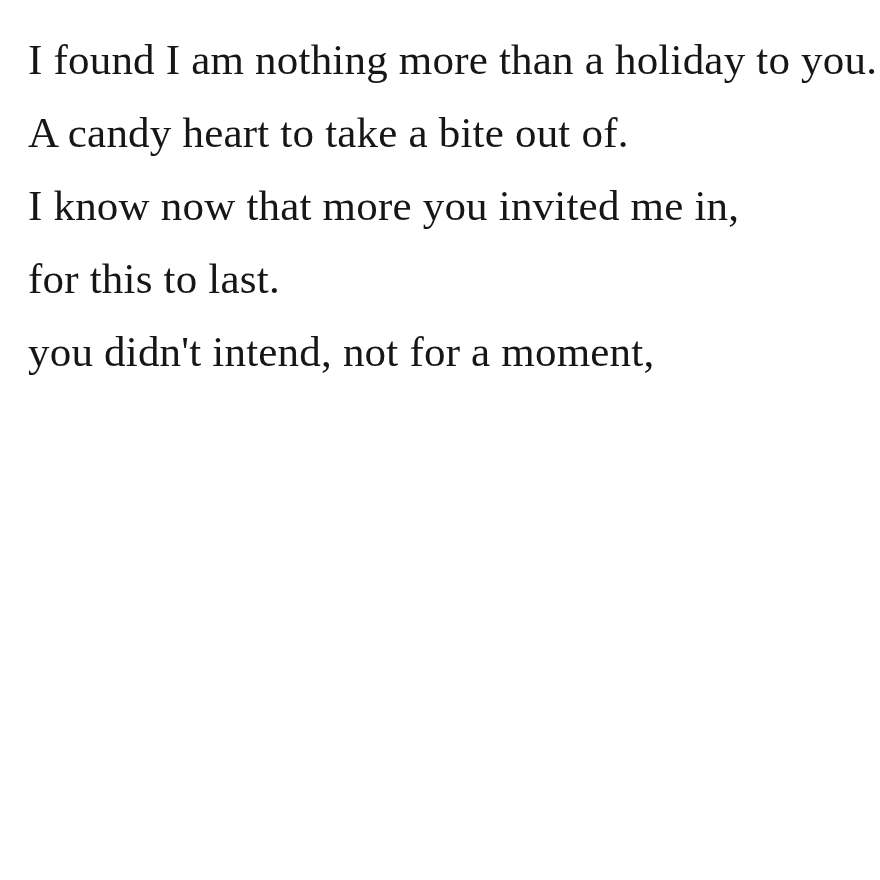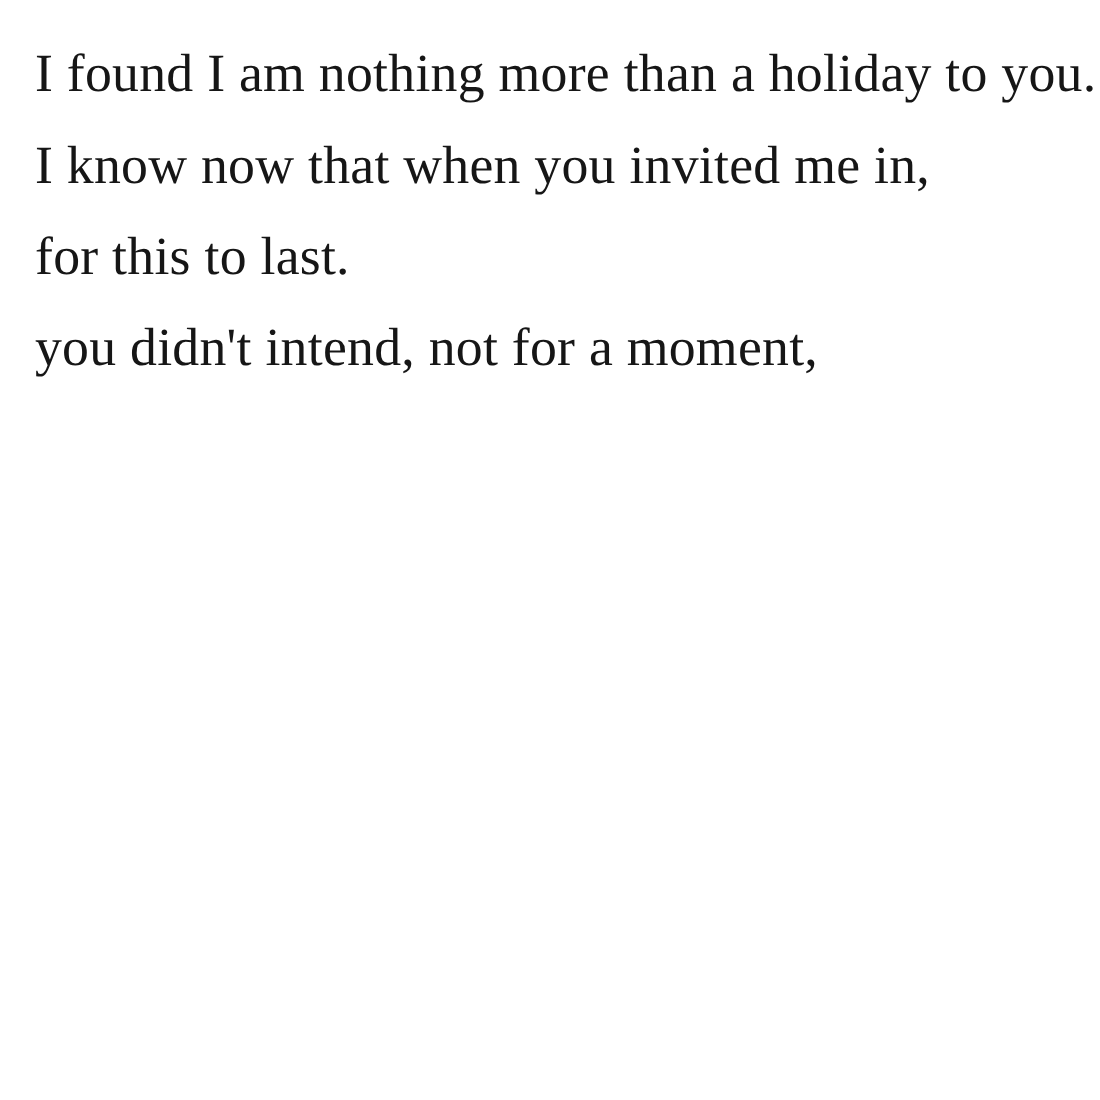--- a/index.html
+++ b/index.html
@@ -27,16 +27,17 @@
     font-weight: 400;
     letter-spacing: 0.2px;
     white-space: nowrap;
   }
 </style>
 </head>
 <body>
 
 <div class="page">
   <div class="poem-line">I found I am nothing more than a holiday to you.</div>
-  <div class="poem-line">I know now that when you invited me in,</div>
+  <div class="poem-line">A candy heart to take a bite out of.</div>
+  <div class="poem-line">I know now that more you invited me in,</div>
   <div class="poem-line">for this to last.</div>
   <div class="poem-line">you didn't intend, not for a moment,</div>
 </div>
 
 </body></html>

